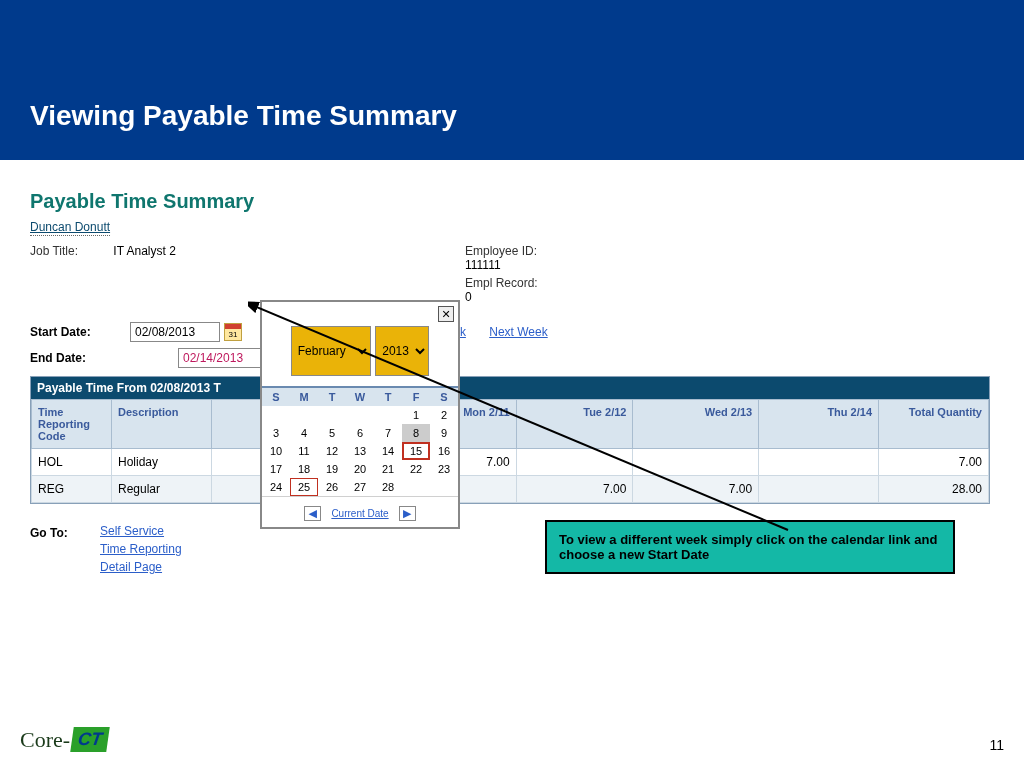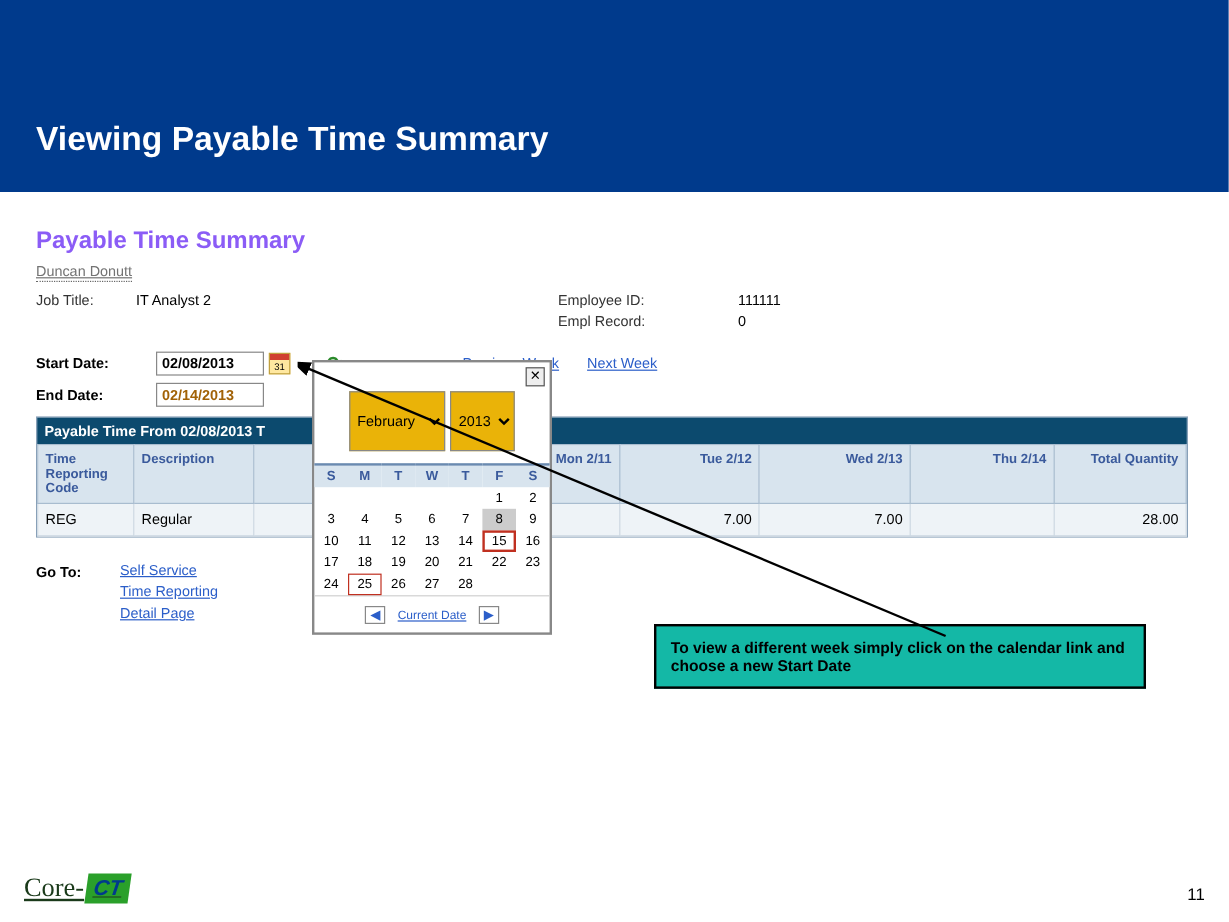--- a/index.html
+++ b/index.html
@@ -1,31 +1,31 @@
 <!DOCTYPE html>
 <html><head>
 <meta charset="utf-8">
 <style>
 * { box-sizing: border-box; margin: 0; padding: 0; }
 body { font-family: Arial, sans-serif; width: 1024px; height: 768px; position: relative; background: #fff; overflow: hidden; }
 .header-bar { background: #003a8c; height: 160px; padding: 100px 0 16px 30px; }
 .header-title { color: #fff; font-size: 28px; font-weight: bold; }
 .content { padding: 30px 30px 0 30px; position: relative; }
-.page-title { color: #8b5cf6; font-size: 20px; font-weight: bold; margin-bottom: 4px; }
-.name-link { color: #737373; font-size: 12px; text-decoration: underline; border-bottom: 1px dotted #666; display: inline-block; padding-bottom: 1px; }
+.page-title { color: #0f766e; font-size: 20px; font-weight: bold; margin-bottom: 4px; }
+.name-link { color: #0c4a6e; font-size: 12px; text-decoration: underline; border-bottom: 1px dotted #666; display: inline-block; padding-bottom: 1px; }
 .info-row { display: flex; margin-top: 8px; font-size: 12px; }
 .info-left { width: 435px; }
-.info-right { width: 400px; display: flex; }
+.info-right { width: 400px; display: flex; flex-direction: column; }
 .label { color: #333; width: 80px; display: inline-block; }
 .label-r { color: #333; width: 150px; display: inline-block; }
 .value { color: #000; }
 .date-row { display: flex; align-items: center; margin-top: 18px; font-size: 12px; }
 .date-label { width: 100px; font-weight: bold; }
-.date-input { width: 90px; height: 20px; border: 1px solid #888; padding: 2px 4px; font-size: 12px; font-weight: bold; }
-.date-input.disabled { color: #a16207; }
+.date-input { width: 90px; height: 20px; border: 1px solid #888; padding: 2px 4px; font-size: 12px; }
+.date-input.disabled { color: #be185d; margin-left: 48px; }
 .cal-icon { width: 18px; height: 18px; margin-left: 4px; background: #ffe8a0; border: 1px solid #c0a040; position: relative; cursor: pointer; font-size: 8px; text-align: center; line-height: 8px; color: #000; padding-top: 7px; }
 .cal-icon::before { content: ''; position: absolute; top: 0; left: 0; right: 0; height: 5px; background: #d04030; }
 .refresh-icon { color: #2a8a2a; font-size: 16px; margin-left: 30px; cursor: pointer; font-weight: bold; }
 .week-links { margin-left: 100px; }
 .week-link { color: #2b5ec9; text-decoration: underline; font-size: 12px; margin-right: 20px; cursor: pointer; }
 .grid { margin-top: 8px; border: 1px solid #88a0b8; width: 960px; }
 .grid-title { background: #0c4a6e; color: #fff; font-size: 12px; font-weight: bold; padding: 4px 6px; }
 .grid table { width: 100%; border-collapse: collapse; font-size: 12px; }
 .grid th { background: #d8e4ee; color: #3a5a9c; text-align: left; padding: 6px; border: 1px solid #a8bccf; font-weight: bold; vertical-align: top; font-size: 11px; }
 .grid th.rcol { text-align: right; }
@@ -44,21 +44,21 @@
 .cal-grid td { padding: 3px 0; text-align: center; cursor: pointer; }
 .cal-grid td.sel8 { background: #ccc; }
 .cal-grid td.sel15 { outline: 2px solid #c03020; outline-offset: -2px; }
 .cal-grid td.sel25 { outline: 1px solid #c03020; outline-offset: -1px; }
 .cal-bottom { text-align: center; padding: 6px 0; border-top: 1px solid #d0d0d0; }
 .cal-nav { color: #2b5ec9; font-size: 11px; cursor: pointer; border: 1px solid #888; padding: 0 3px; margin: 0 6px; display: inline-block; }
 .cal-current { color: #2b5ec9; text-decoration: underline; font-size: 10px; cursor: pointer; }
 .callout { position: absolute; top: 520px; left: 545px; width: 410px; background: #14b8a6; border: 2px solid #000; padding: 10px 12px; font-size: 13px; font-weight: bold; }
 .arrow-line { position: absolute; top: 300px; left: 248px; width: 560px; height: 240px; z-index: 200; pointer-events: none; }
 .footer { position: absolute; bottom: 15px; left: 20px; right: 20px; display: flex; justify-content: space-between; align-items: flex-end; }
-.logo { font-family: Georgia, serif; font-size: 22px; color: #1a3a1a; display: flex; align-items: flex-end; text-decoration: underline; }
+.logo { font-family: Georgia, serif; font-size: 22px; color: #1a3a1a; display: flex; align-items: flex-start; }
 .logo-ct { background: #2aa02a; color: #003a8c; font-weight: bold; font-style: italic; padding: 2px 6px; margin-left: 2px; transform: skewX(-8deg); display: inline-block; font-family: Arial; font-size: 18px; }
 .page-num { font-size: 14px; color: #000; }
 </style>
 </head>
 <body>
 
 <div class="header-bar">
   <div class="header-title">Viewing Payable Time Summary</div>
 </div>
 
@@ -109,20 +109,31 @@
           <th style="width:60px;" class="rcol"></th>
           <th class="rcol">Sun 2/10</th>
           <th class="rcol">Mon 2/11</th>
           <th class="rcol">Tue 2/12</th>
           <th class="rcol">Wed 2/13</th>
           <th class="rcol">Thu 2/14</th>
           <th class="rcol" style="width:110px;">Total Quantity</th>
         </tr>
       </thead>
       <tbody>
+        <tr>
+          <td class="lcol">HOL</td>
+          <td class="lcol">Holiday</td>
+          <td></td>
+          <td></td>
+          <td>7.00</td>
+          <td></td>
+          <td></td>
+          <td></td>
+          <td>7.00</td>
+        </tr>
         <tr class="alt">
           <td class="lcol">REG</td>
           <td class="lcol">Regular</td>
           <td></td>
           <td>7.00</td>
           <td></td>
           <td>7.00</td>
           <td>7.00</td>
           <td></td>
           <td>28.00</td>

